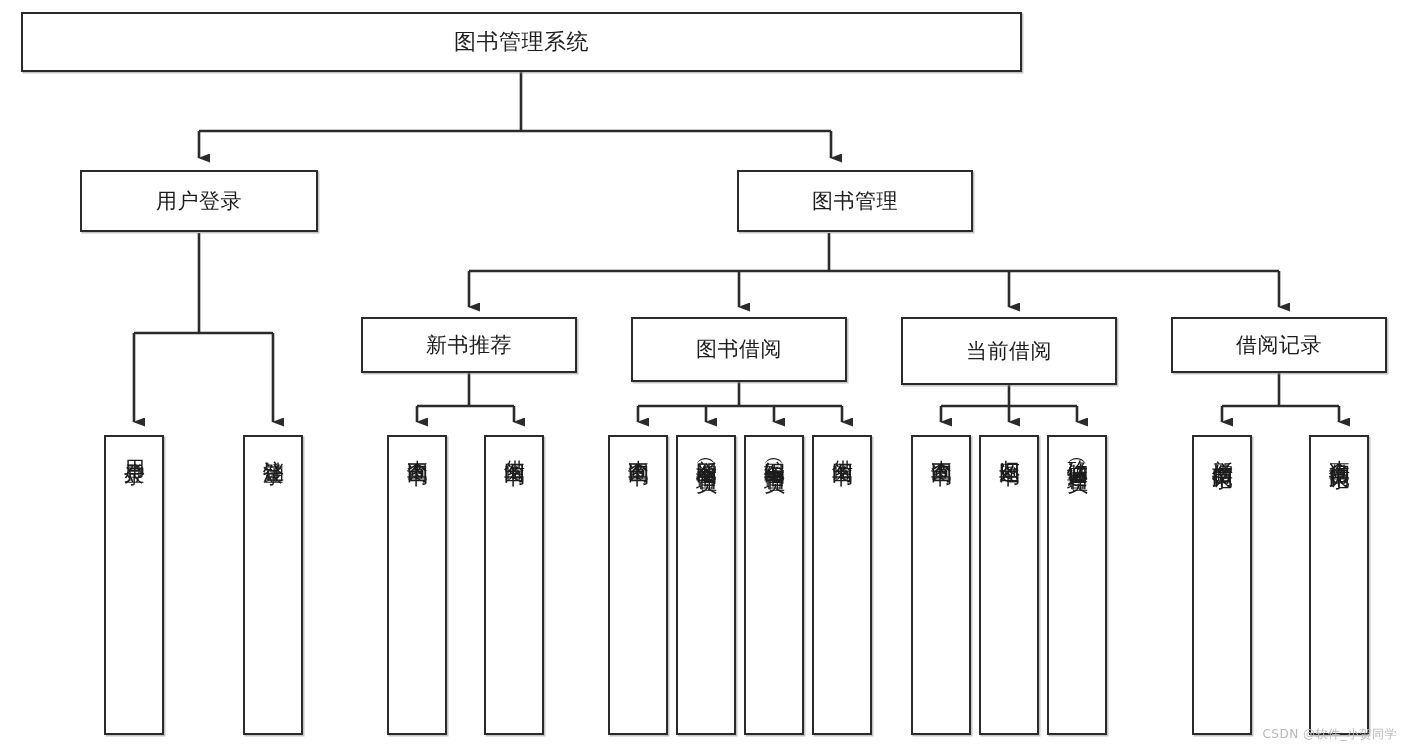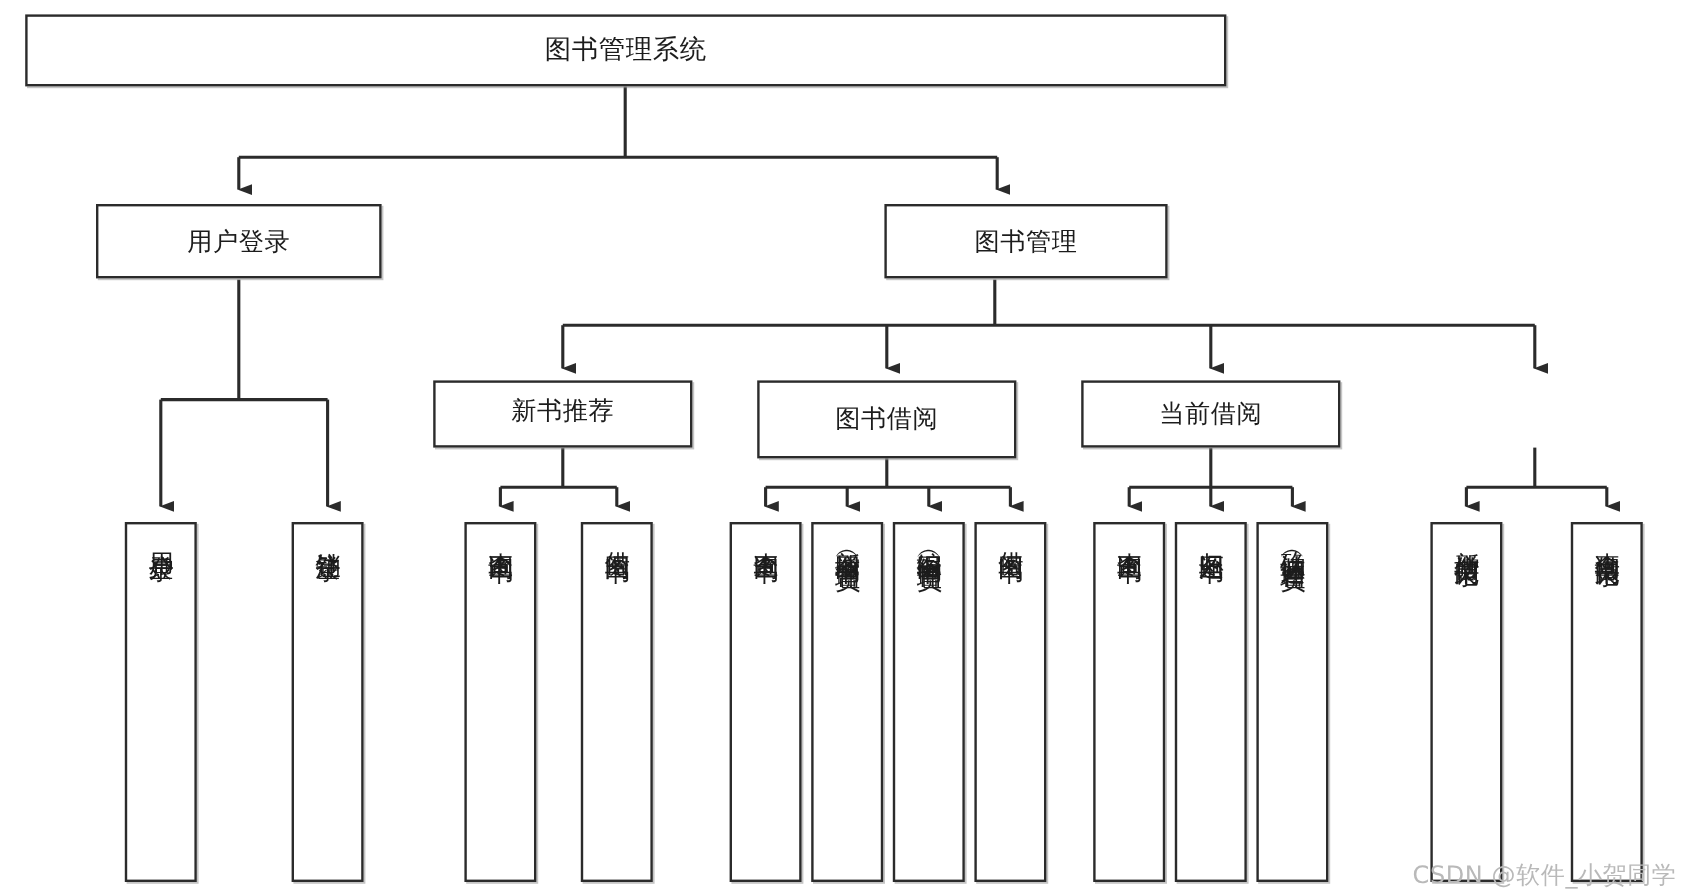--- a/index.html
+++ b/index.html
@@ -62,21 +62,21 @@
     letter-spacing: 2px;
     white-space: pre-line;
     max-height: 100%;
   }
   .node.root .label { font-size: 22px; }
 
   .watermark {
     position: absolute;
     right: 8px;
     bottom: 4px;
-    font-size: 20px;
+    font-size: 12px;
     color: #b9b9b9;
     letter-spacing: 0.5px;
     white-space: nowrap;
     user-select: none;
   }
 </style>
 </head>
 <body>
 
 <div id="stage">
@@ -136,32 +136,35 @@
   </div>
 
   <div class="node h" style="left:80px; top:170px; width:238px; height:62px;">
     <span class="label">用户登录</span>
   </div>
 
   <div class="node h" style="left:711px; top:170px; width:236px; height:62px;margin-left:26px;">
     <span class="label">图书管理</span>
   </div>
 
-  <div class="node h" style="left:361px; top:317px; width:216px; height:56px;font-family:Liberation Mono, monospace;">
+  <div class="node h" style="left:361px; top:317px; width:216px; height:56px;">
     <span class="label">新书推荐</span>
   </div>
 
   <div class="node h" style="left:631px; top:317px; width:216px; height:65px;">
     <span class="label">图书借阅</span>
   </div>
 
-  <div class="node h" style="left:901px; top:317px; width:216px; height:56px;">
+  <div class="node h" style="left:901px; top:317px; width:216px; height:68px;">
     <span class="label">当前借阅</span>
   </div>
 
+  <div class="node h" style="left:1171px; top:317px; width:216px; height:56px;">
+    <span class="label">借阅记录</span>
+  </div>
 
   <div class="node v" style="left:104px; top:435px; width:60px; height:300px;">
     <span class="label">用户登录</span>
   </div>
   <div class="node v" style="left:243px; top:435px; width:60px; height:300px;">
     <span class="label">注销登录</span>
   </div>
 
   <div class="node v" style="left:387px; top:435px; width:60px; height:300px;">
     <span class="label">查询图书</span>

